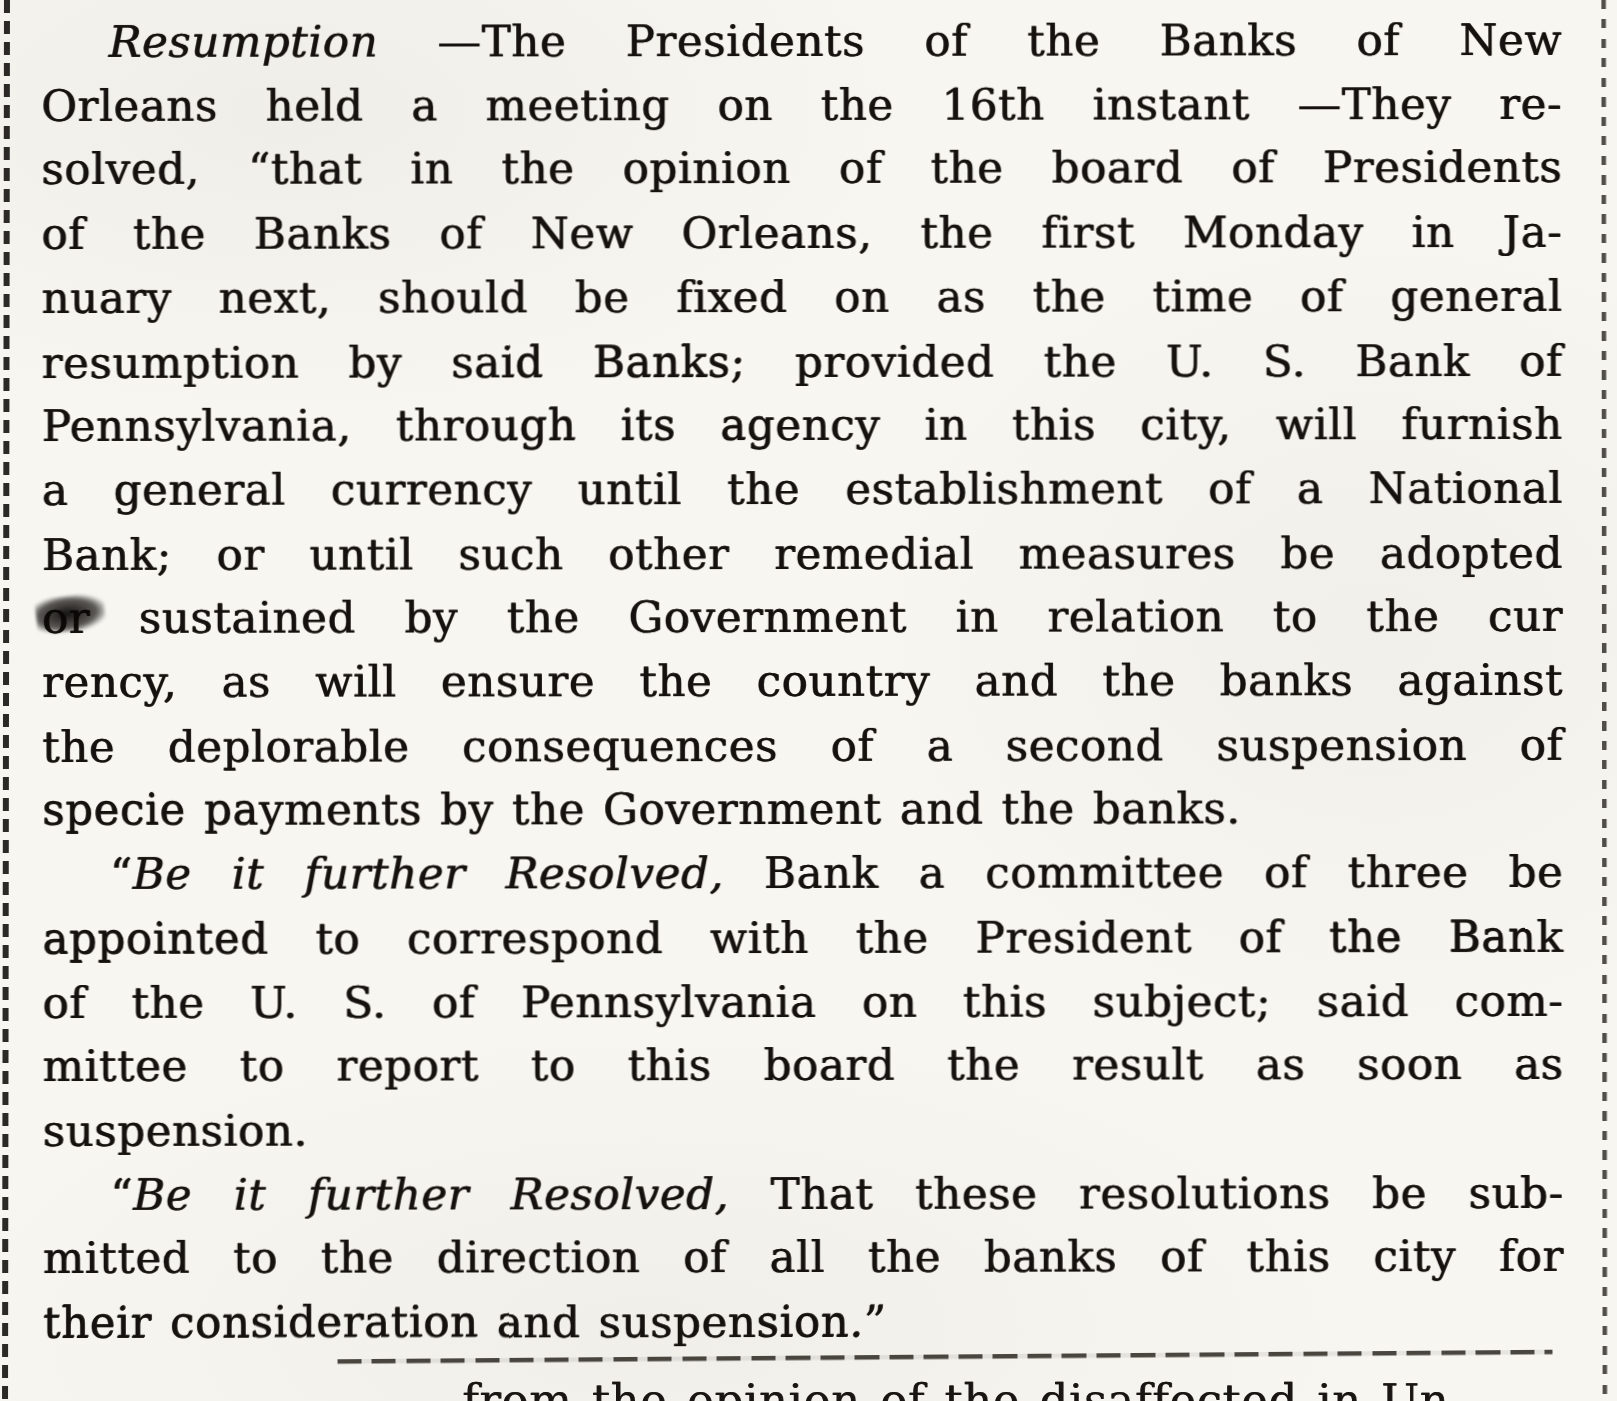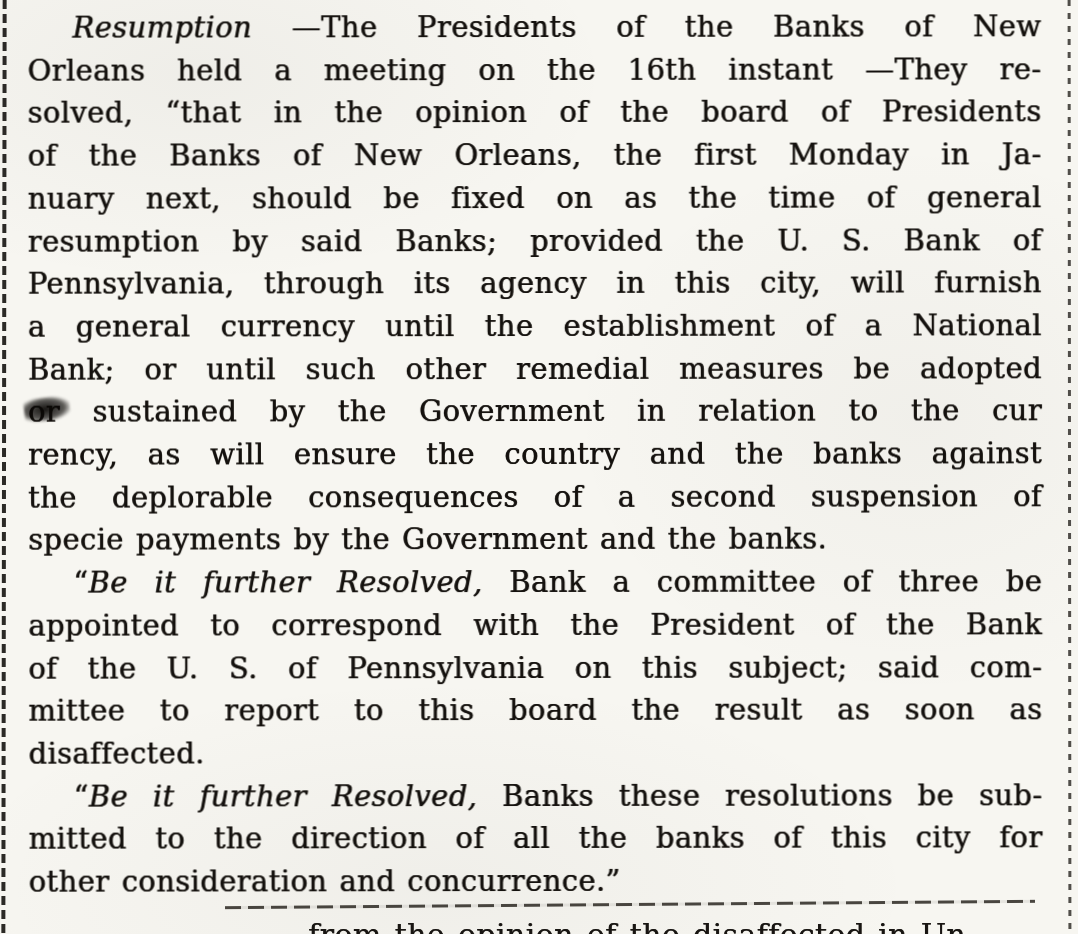--- a/index.html
+++ b/index.html
@@ -123,24 +123,24 @@
       <div class="line j"><span>a general currency until the establishment of a National</span></div>
       <div class="line j"><span>Bank; or until such other remedial measures be adopted</span></div>
       <div class="line j"><span>or sustained by the Government in relation to the cur</span></div>
       <div class="line j"><span>rency, as will ensure the country and the banks against</span></div>
       <div class="line j"><span>the deplorable consequences of a second suspension of</span></div>
       <div class="line"><span>specie payments by the Government and the banks.</span></div>
       <div class="line j indent"><span>“</span><span class="it">Be it further Resolved,</span><span> Bank a committee of three be</span></div>
       <div class="line j"><span>appointed to correspond with the President of the Bank</span></div>
       <div class="line j"><span>of the U. S. of Pennsylvania on this subject; said com-</span></div>
       <div class="line j"><span>mittee to report to this board the result as soon as</span></div>
-      <div class="line"><span>disaffected.</span></div>
-      <div class="line j indent"><span>“</span><span class="it">Be it further Resolved,</span><span> Banks these resolutions be sub-</span></div>
+      <div class="line"><span>suspension.</span></div>
+      <div class="line j indent"><span>“</span><span class="it">Be it further Resolved,</span><span> That these resolutions be sub-</span></div>
       <div class="line j"><span>mitted to the direction of all the banks of this city for</span></div>
-      <div class="line"><span>other consideration and concurrence.”</span></div>
+      <div class="line"><span>their consideration and suspension.”</span></div>
     </div>
 
   <div class="smudge"></div>
 
   <div class="divider"></div>
 
   <div class="cutoff-wrap">
     <div class="cutoff">from the opinion of the disaffected in Un</div>
   </div>
 

